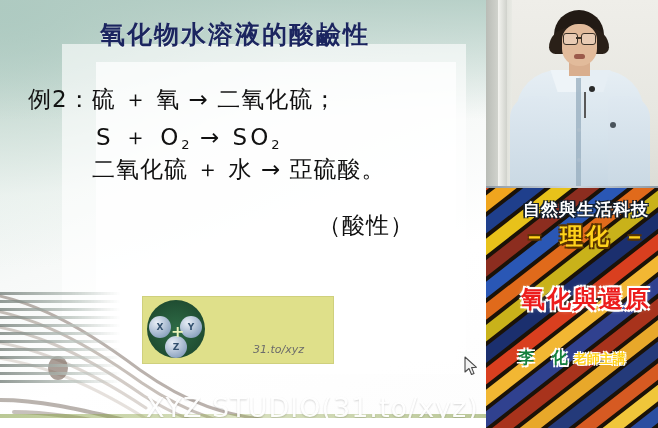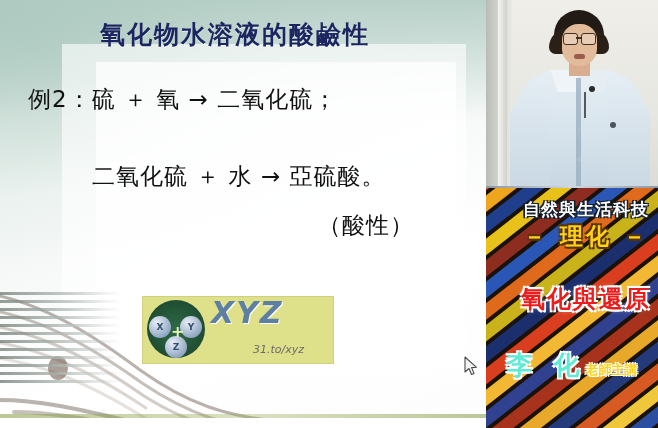--- a/index.html
+++ b/index.html
@@ -57,21 +57,21 @@
     font-size:25px;font-weight:bold;color:#1b255f;letter-spacing:2px;
     text-shadow:0 1px 0 rgba(255,255,255,.6);
   }
   .eq{
     position:absolute;color:#111;font-family:"DejaVu Sans","Liberation Sans",sans-serif;
     font-size:23px;white-space:nowrap;letter-spacing:1px;
   }
   .eq sub{font-size:13px;vertical-align:-4px;letter-spacing:0;}
   #eq-line1{left:28px;top:84px;text-align:center;}
   #eq-line2{left:96px;top:122px;letter-spacing:3px;}
-  #eq-line3{left:92px;top:161px;}
+  #eq-line3{left:92px;top:154px;}
   #eq-note{left:318px;top:210px;text-align:right;}
   #eq-line4{left:120px;top:248px;letter-spacing:2px;}
 
   
   #xyz-watermark{
     position:absolute;left:142px;top:296px;width:190px;height:66px;
     background:#dfe08a;border:1px solid #cfd07d;overflow:hidden;
   }
   .xyz-badge{
     position:absolute;left:4px;top:3px;width:58px;height:58px;border-radius:50%;
@@ -182,21 +182,21 @@
   #p-course{
     top:33px;font-size:23px;font-weight:bold;color:#ffd21a;letter-spacing:3px;
     text-shadow:-1.6px -1.6px 0 #5a3400,1.6px -1.6px 0 #5a3400,-1.6px 1.6px 0 #5a3400,1.6px 1.6px 0 #5a3400;
   }
   #p-topic{
     top:95px;font-size:24px;font-weight:bold;color:#ec1c1c;letter-spacing:2px;
     text-shadow:-1.8px -1.8px 0 #ffffff,1.8px -1.8px 0 #ffffff,-1.8px 1.8px 0 #ffffff,1.8px 1.8px 0 #ffffff,0 0 5px rgba(255,255,255,.8);
   }
   #p-teacher-wrap{position:absolute;left:0;top:160px;width:172px;text-align:center;white-space:nowrap;}
   #p-teacher{
-    font-size:26px;font-weight:bold;color:#5eead4;letter-spacing:6px;
+    font-size:16px;font-weight:bold;color:#15803d;letter-spacing:6px;
     text-shadow:-1.6px -1.6px 0 #ffffff,1.6px -1.6px 0 #ffffff,-1.6px 1.6px 0 #ffffff,1.6px 1.6px 0 #ffffff;
   }
   #p-role{
     font-size:13px;font-weight:bold;color:#ffd21a;letter-spacing:0px;
     text-shadow:-1.2px -1.2px 0 #ffffff,1.2px -1.2px 0 #ffffff,-1.2px 1.2px 0 #ffffff,1.2px 1.2px 0 #ffffff;
   }
   #p-logo{
     position:absolute;left:20px;top:202px;width:130px;height:24px;background:#ffffff;
     border:1px solid #e3e3e3;display:flex;align-items:center;gap:3px;padding-left:3px;
   }
@@ -253,37 +253,44 @@
         <i></i>
     </div>
 
     <div class="greenbar2"></div>
     <div class="greenbar"></div>
 
     <div id="slide-title">氧化物水溶液的酸鹼性</div>
 
     <div class="eq" id="eq-line1">例2：硫 ＋ 氧 → 二氧化硫；</div>
 
+    <div class="eq" id="eq-line2">
+      <span>S</span>
+      <span>＋</span>
+      <span>O</span><sub>2</sub>
+      <span>→</span>
+      <span>SO</span><sub>2</sub>
+    </div>
 
     <div class="eq" id="eq-line3">二氧化硫 ＋ 水 → 亞硫酸。</div>
 
     <div class="eq" id="eq-note">（酸性）</div>
 
 
     <div id="xyz-watermark">
       <div class="xyz-badge">
         <b class="bx">X</b>
         <b class="by">Y</b>
         <b class="bz">Z</b>
         <span class="xyz-plus">+</span>
       </div>
-      <div id="xyz-big">XYZ</div>
       <div id="xyz-url">31.to/xyz</div>
     </div>
 
+    <div id="studio-text">XYZ STUDIO(31.to/xyz)</div>
 
     <svg id="cursor" viewBox="0 0 16 20">
       <polygon points="1,1 1,16 5,12.5 7.5,18.5 10,17.4 7.6,11.6 12.5,11.3" fill="#f2f2f2" stroke="#4a4a4a" stroke-width="1.1" stroke-linejoin="round"></polygon>
     </svg>
   </div>
 
   <div id="video-panel">
 
     <div id="video-top">
       <div class="vp-leftwall"></div>

